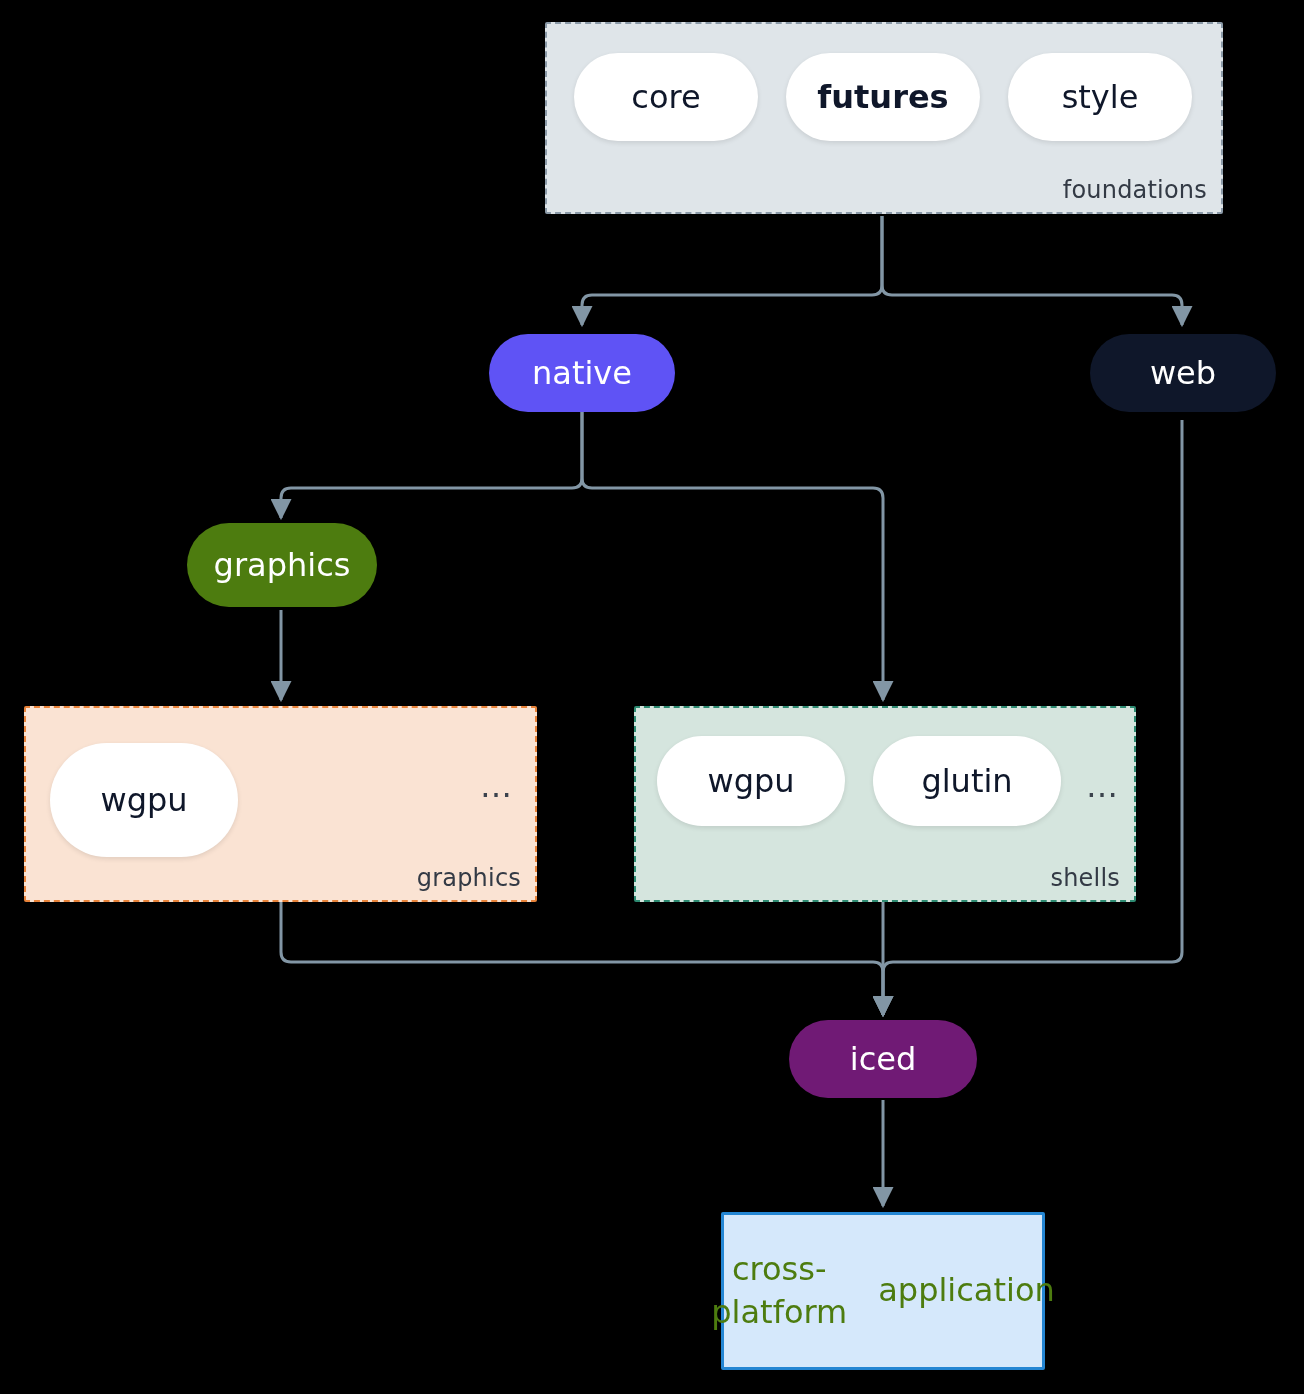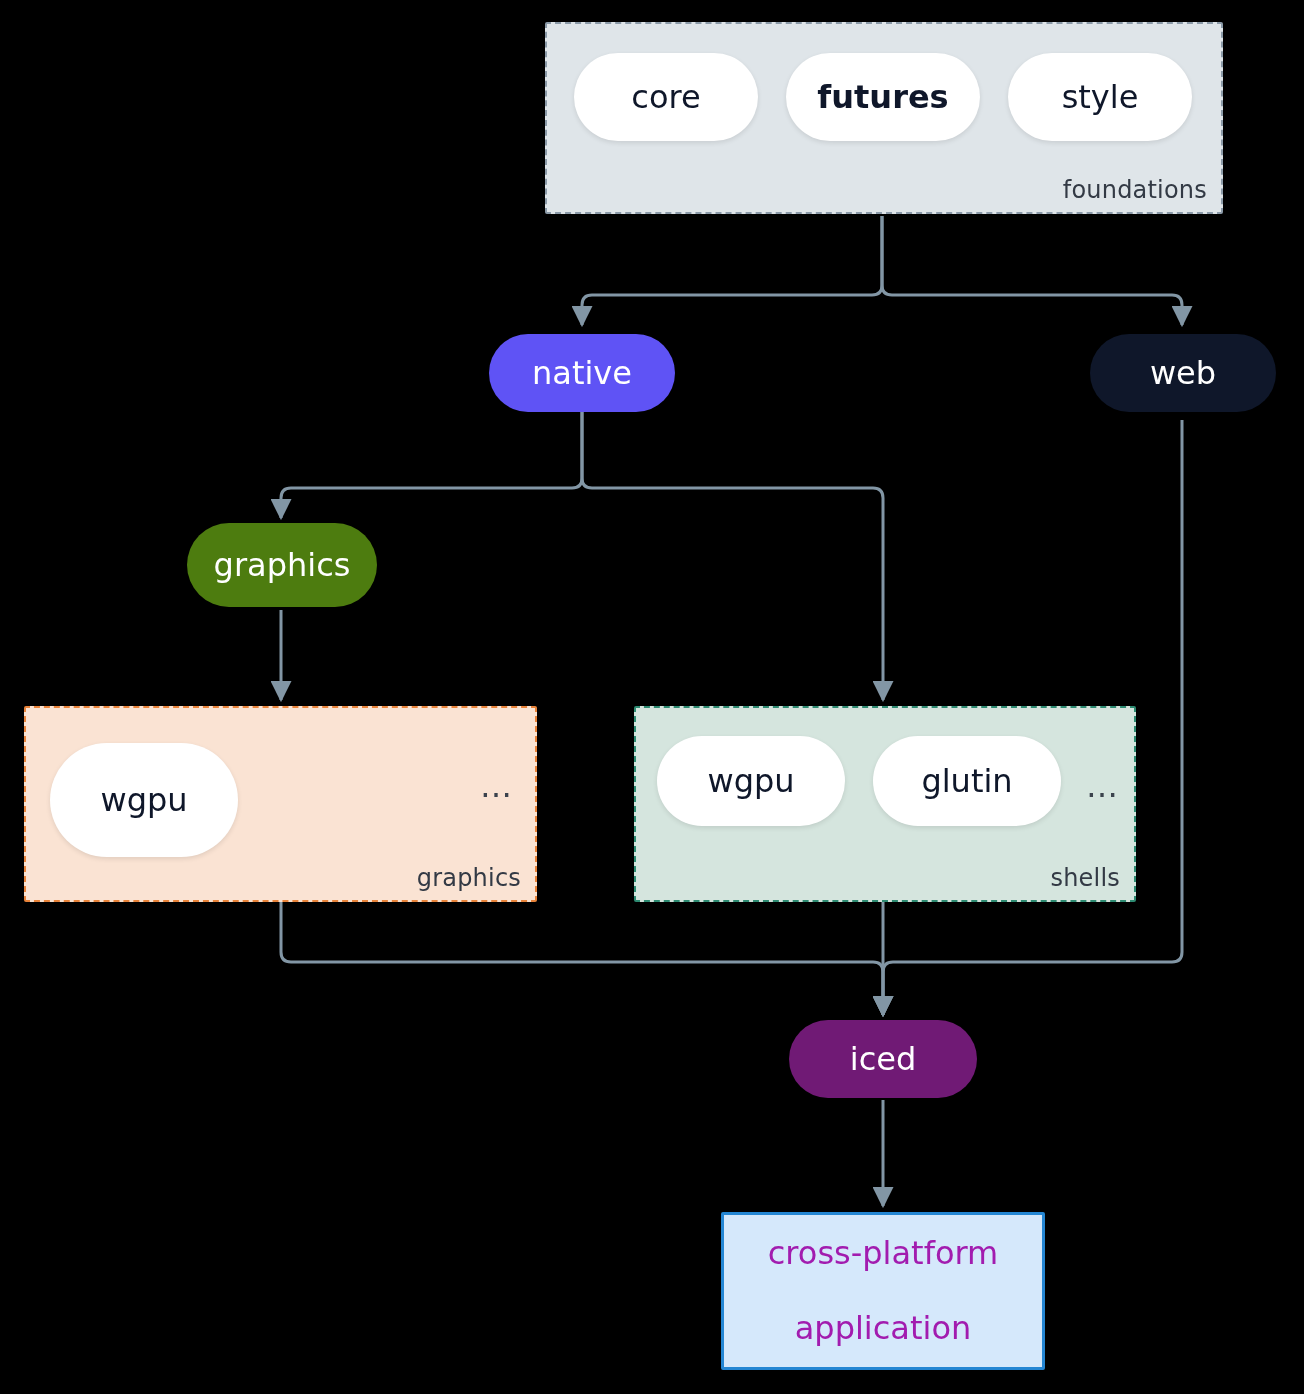--- a/index.html
+++ b/index.html
@@ -89,29 +89,29 @@
     position: absolute;
     font-size: 32px;
     color: #3b434d;
     letter-spacing: 1px;
     line-height: 1;
   }
   
   #node-application {
     position: absolute;
     display: flex;
-    flex-direction: column;
+    flex-direction: row;
     align-items: center;
     justify-content: center;
     box-sizing: border-box;
     left: 721px; top: 1212px; width: 324px; height: 158px;
     background: #d5e8fb;
     border: 3px solid #2486d3;
     border-radius: 2px;
-    color: #a21caf;
+    color: #4d7c0f;
     font-size: 32px;
     line-height: 1.35;
     text-align: center;
     gap: 31px;
   }
 </style>
 </head>
 <body>
 
 <div id="canvas">

